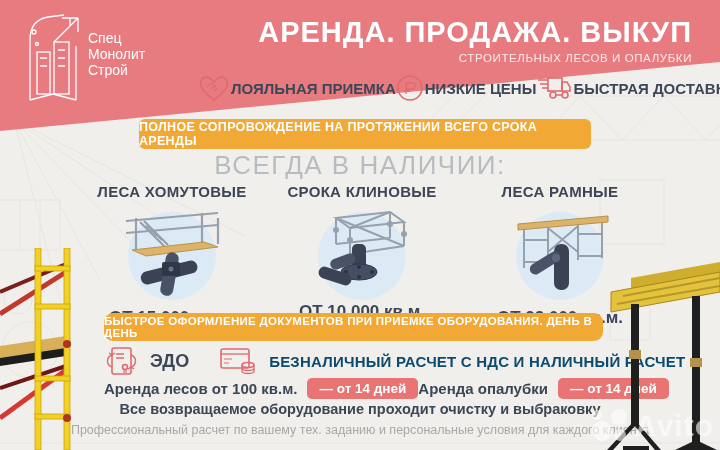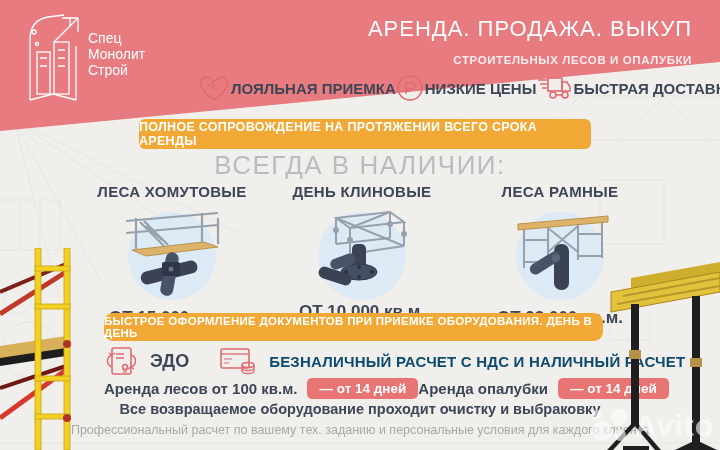--- a/index.html
+++ b/index.html
@@ -9,22 +9,22 @@
 
   
   .bg-pattern{left:0;top:0;width:720px;height:450px;z-index:0;}
 
   
   .header-band{left:0;top:0;width:720px;height:132px;background:#e87b80;
     clip-path:polygon(0 0,720px 0,720px 62px,0 131px);z-index:1;}
   .logo-icon{left:24px;top:10px;z-index:2;}
   .logo-text{left:88px;top:30px;z-index:2;color:#fff;font-size:14px;line-height:16px;font-weight:400;}
   .title-block{right:28px;top:16px;z-index:2;text-align:right;color:#fff;}
-  .title{font-size:22px;font-weight:normal;letter-spacing:1px;white-space:nowrap;}
-  .subtitle{font-size:11.5px;font-weight:bold;letter-spacing:.6px;color:rgba(255,255,255,.85);margin-top:12px;}
+  .title{font-size:29px;font-weight:bold;letter-spacing:1px;white-space:nowrap;}
+  .subtitle{font-size:11.5px;font-weight:normal;letter-spacing:.6px;color:rgba(255,255,255,.85);margin-top:3px;}
 
   
   .features{left:198px;top:74px;right:12px;display:flex;justify-content:space-between;
     align-items:center;z-index:2;}
   .feature{display:flex;align-items:center;gap:1px;}
   .feature-label{color:#3c4656;font-size:15px;font-weight:bold;white-space:nowrap;}
 
   
   .banner{background:#f2a835;border-radius:6px;color:#fff;font-weight:bold;display:flex;
     align-items:center;justify-content:center;text-align:left;z-index:2;letter-spacing:.3px;}
@@ -184,21 +184,21 @@
         <rect x="56" y="44" width="14" height="28" rx="5" fill="#3a4254"></rect>
         <ellipse cx="63" cy="72" rx="18" ry="8" fill="#454e62" stroke="#2e3648"></ellipse>
         <circle cx="50" cy="72" r="2" fill="#2a3142"></circle>
           <circle cx="76" cy="72" r="2" fill="#2a3142"></circle>
         <circle cx="63" cy="77" r="2" fill="#2a3142"></circle>
           <circle cx="63" cy="67" r="2" fill="#2a3142"></circle>
         <rect x="22" y="70" width="34" height="12" rx="6" fill="#3a4254" transform="rotate(18 39 76)"></rect>
         <rect x="34" y="56" width="26" height="11" rx="5.5" fill="#4a5268" transform="rotate(-20 47 62)"></rect>
       </g>
     </svg>
-    <div class="product-name">ДЕНЬ КЛИНОВЫЕ</div>
+    <div class="product-name">СРОКА КЛИНОВЫЕ</div>
     <div class="product-price" style="margin-top:102px;">ОТ 10 000 кв.м.</div>
   </div>
 
   <div class="abs product p3">
     <div class="product-name">ЛЕСА РАМНЫЕ</div>
     <svg width="132" height="102" viewBox="0 0 132 102">
       <circle cx="66" cy="56" r="44" fill="#dceaf6"></circle>
       <g stroke="#97a1ae" stroke-width="2" fill="none">
         <path d="M30 26 V68 M54 24 V64 M84 20 V60 M108 18 V58"></path>
         <path d="M30 40 H54 M84 34 H108 M30 62 H54 M84 56 H108"></path>

